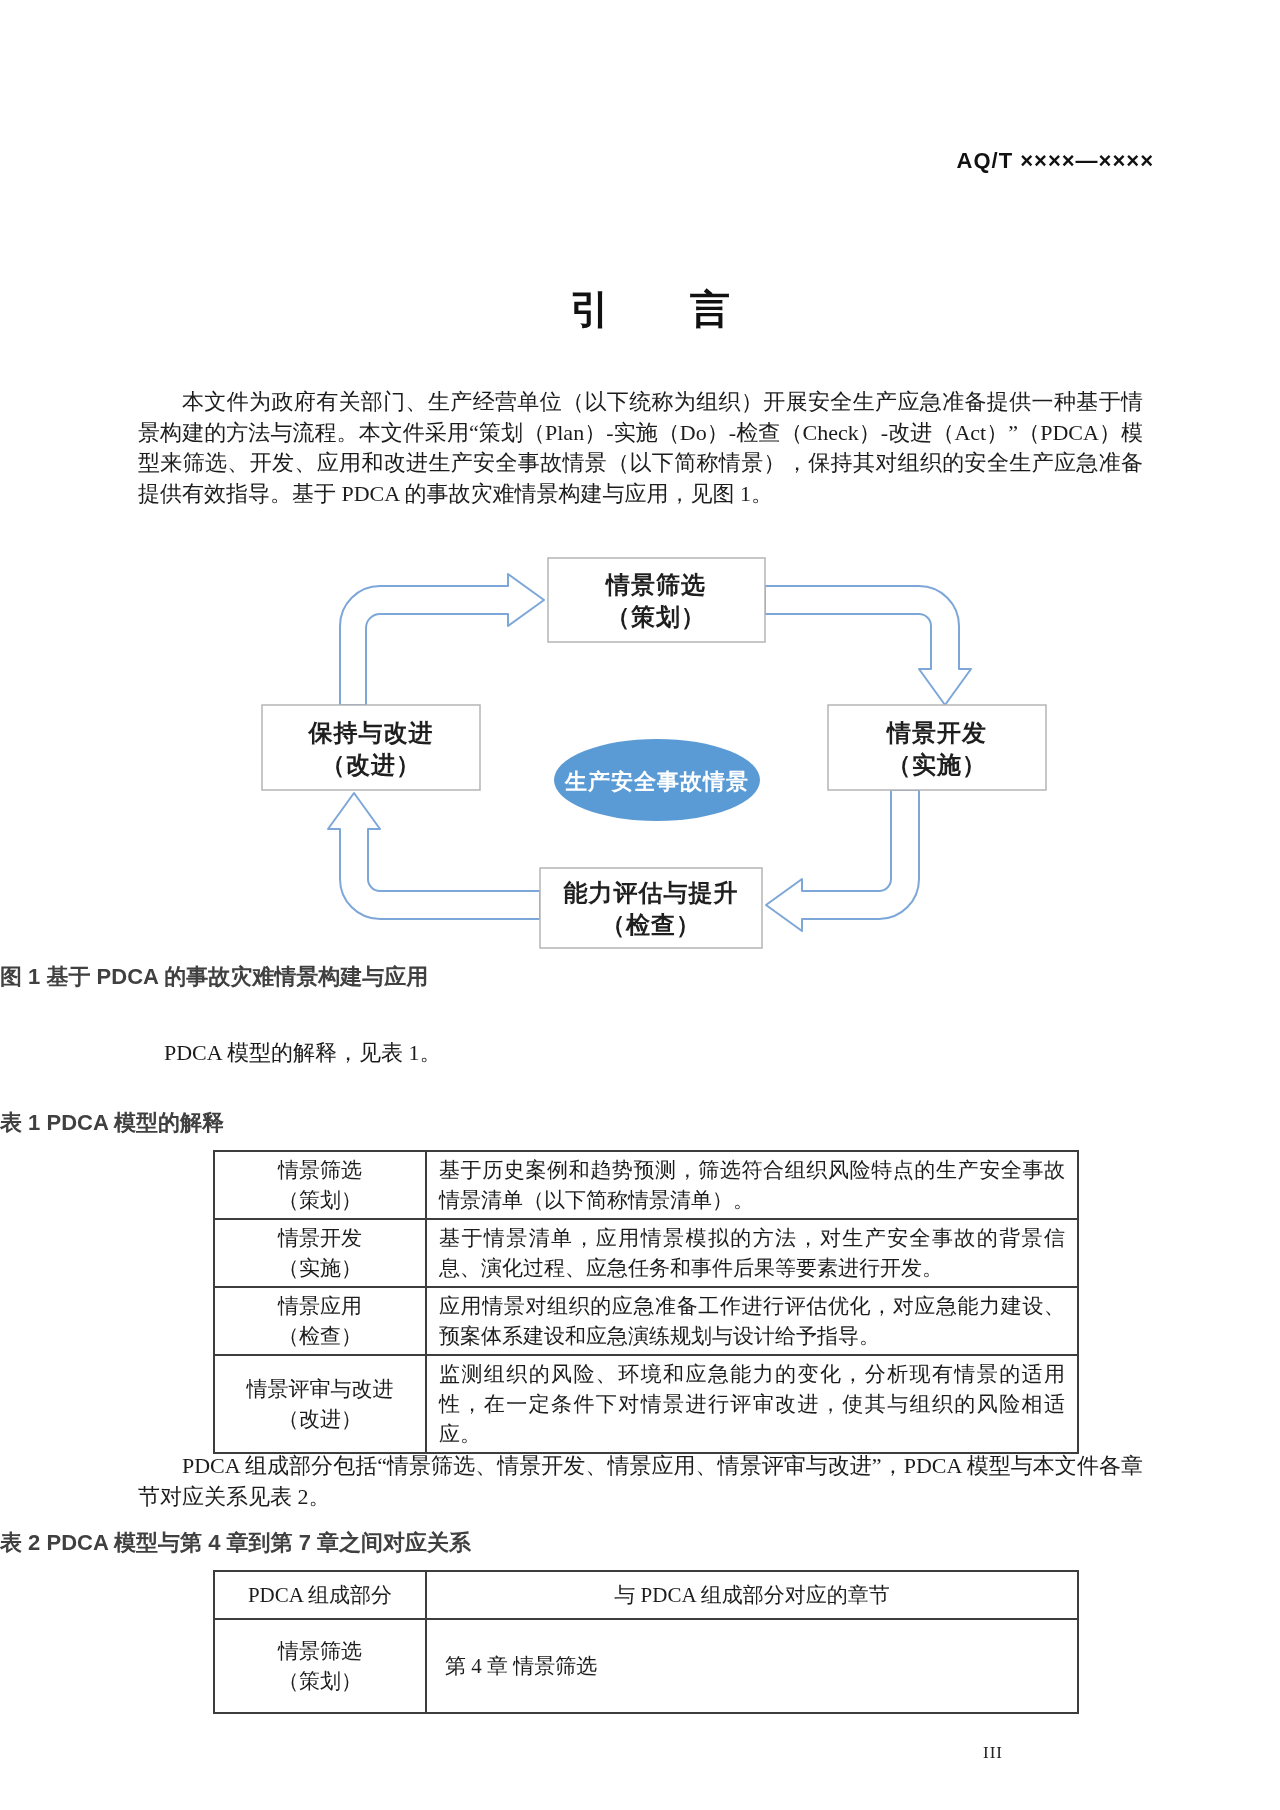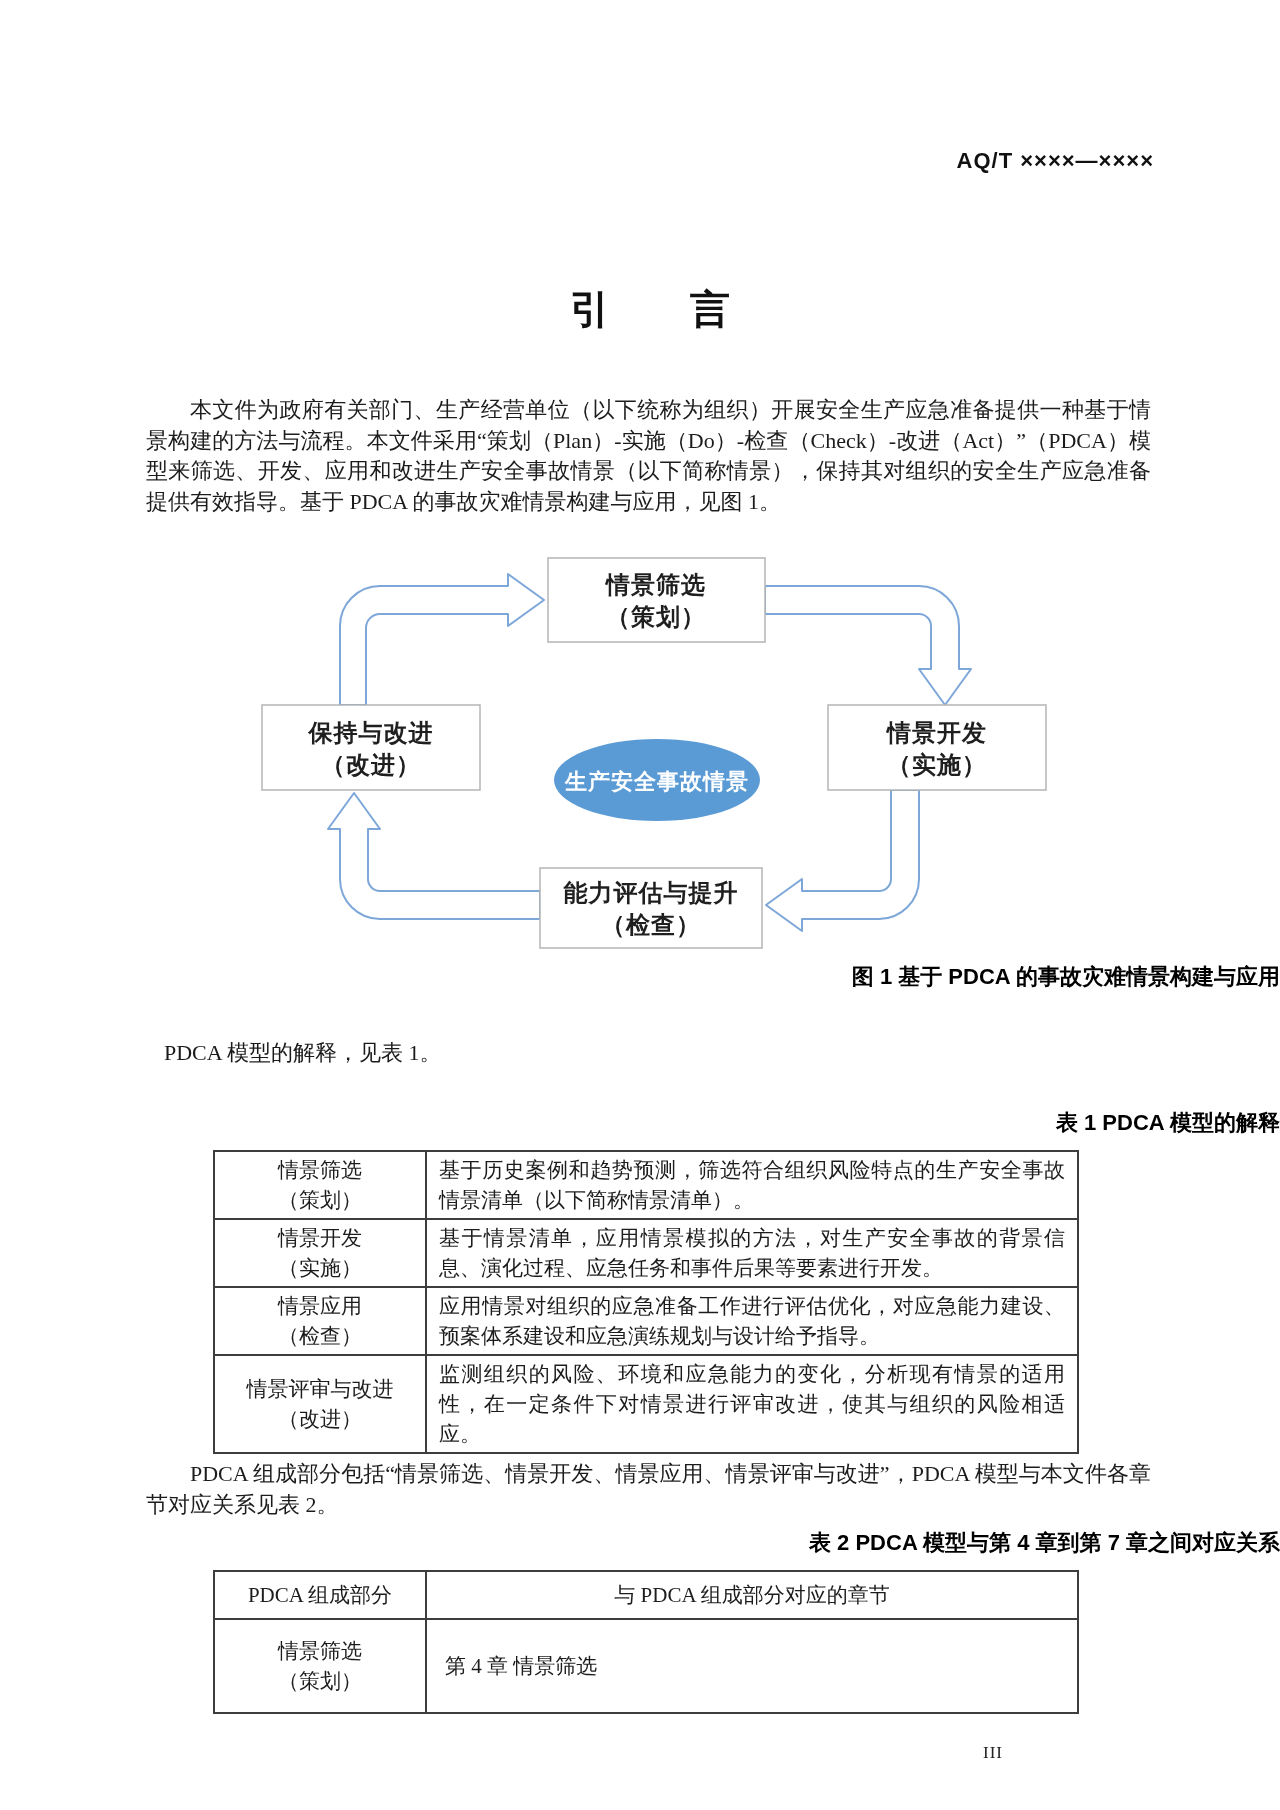--- a/index.html
+++ b/index.html
@@ -14,40 +14,40 @@
     font-family:"Liberation Sans","DejaVu Sans",sans-serif;
     font-size:22px;font-weight:600;letter-spacing:1px;color:#111;margin-left:28px;
   }
   .doc-title{
     top:266px;left:0;width:1268px;text-align:center;margin:16px;
     font-family:"Liberation Sans","DejaVu Sans",sans-serif;
     font-size:40px;font-weight:700;color:#111;
   }
   .para{
     font-size:22px;line-height:30.5px;text-align:justify;
-    text-indent:2em;margin:16px;color:#1c1c1c;
+    text-indent:2em;margin:8px;color:#1c1c1c;
   }
   .para1{top:379px;left:130px;width:1005px;}
   .para2{top:1443px;left:130px;width:1005px;}
   .intro-line{top:1038px;left:120px;width:1005px;font-size:22px;text-indent:2em;margin:0;}
   .diagram{position:absolute;top:540px;left:0;}
   .node-box{fill:#ffffff;stroke:#b5b5b5;stroke-width:1.5;}
   .box-label{
     font-family:"Liberation Sans","DejaVu Sans",sans-serif;
     font-size:24px;font-weight:700;fill:#1f1f1f;letter-spacing:1px;
   }
   .ellipse-label{
     font-family:"Liberation Sans","DejaVu Sans",sans-serif;
     font-size:22px;font-weight:700;fill:#ffffff;letter-spacing:1px;
   }
   .cycle-arrow{fill:#ffffff;stroke-width:2;stroke-linejoin:round;}
   .fig-caption,.tbl-title{
-    left:0;width:1280px;text-align:right;
+    left:0;width:1280px;text-align:left;
     font-family:"Liberation Sans","DejaVu Sans",sans-serif;
-    font-size:22px;font-weight:700;color:#000000;
+    font-size:22px;font-weight:700;color:#404040;
   }
   .fig-caption{top:962px;}
   .tbl-title-1{top:1108px;}
   .tbl-title-2{top:1528px;}
   table.doc-table{
     position:absolute;left:213px;width:864px;
     border-collapse:collapse;table-layout:fixed;
     font-size:21px;color:#1c1c1c;
   }
   .doc-table td{border:2px solid #3d3d3d;vertical-align:middle;}

